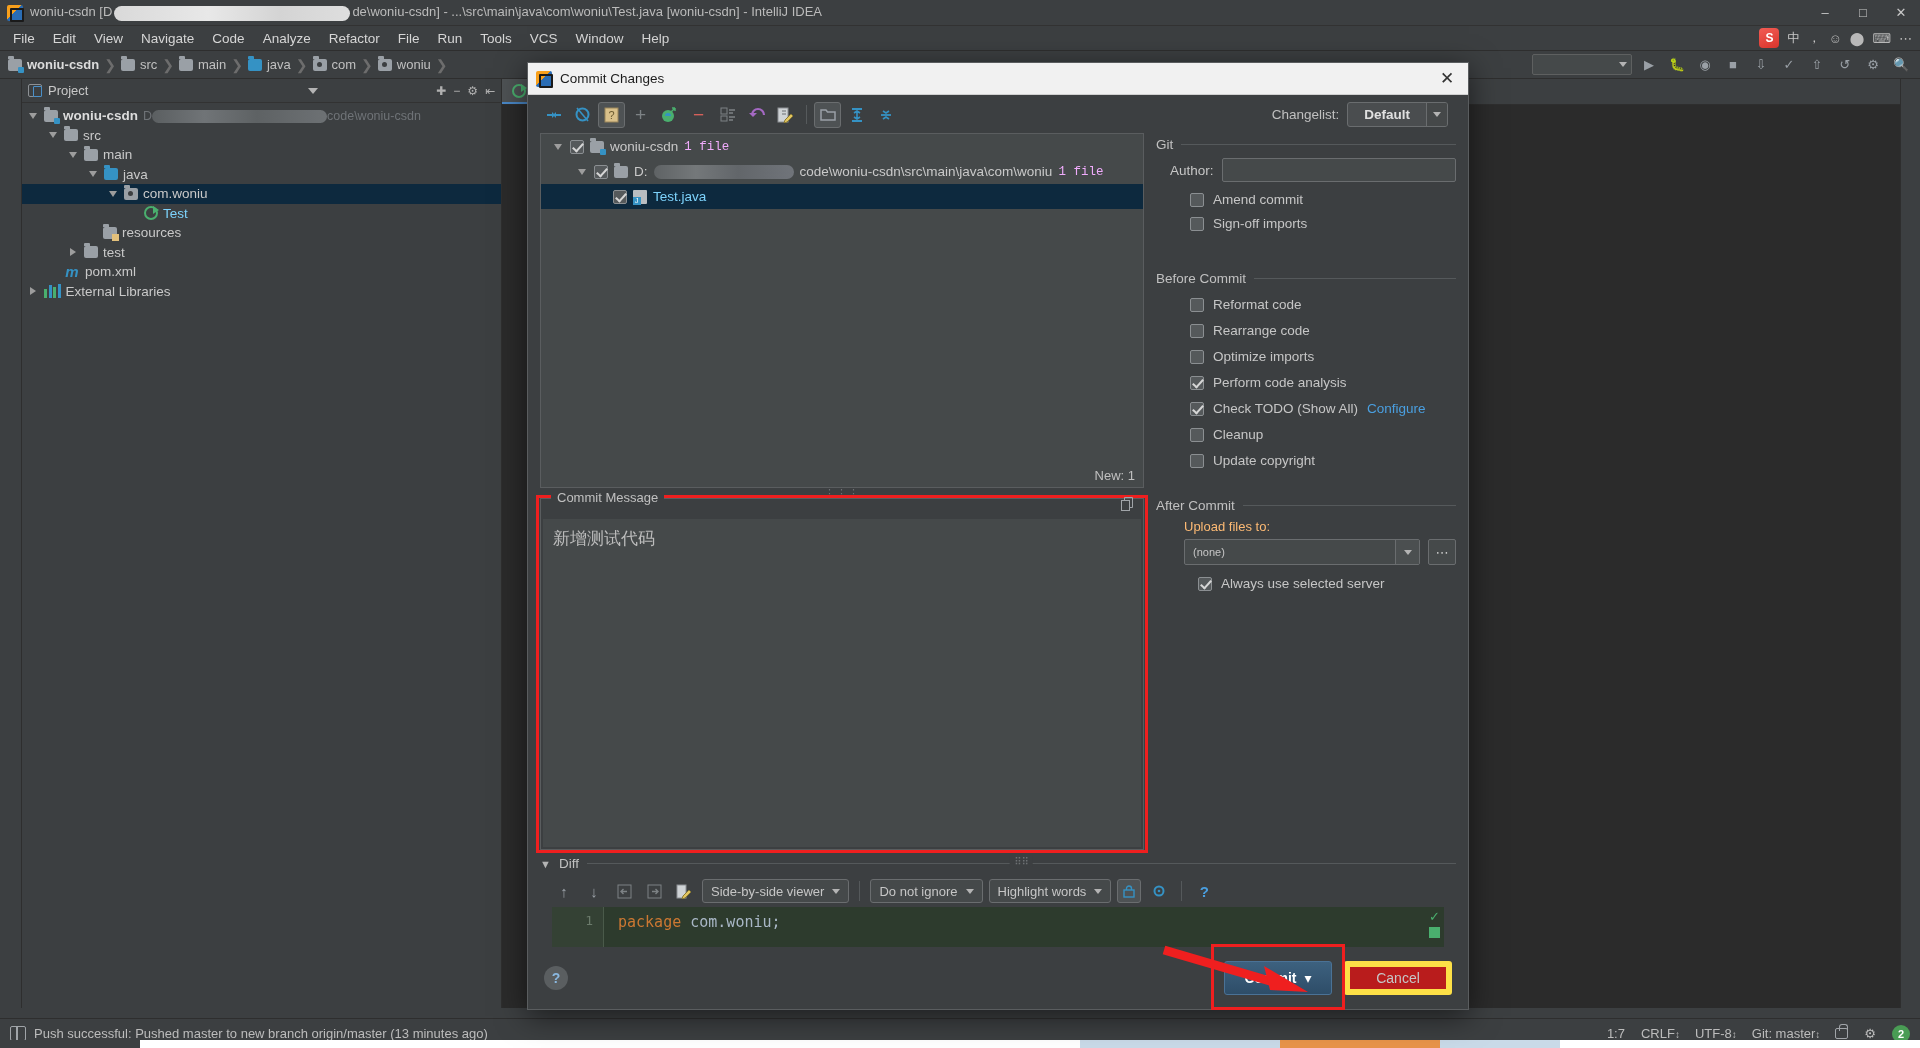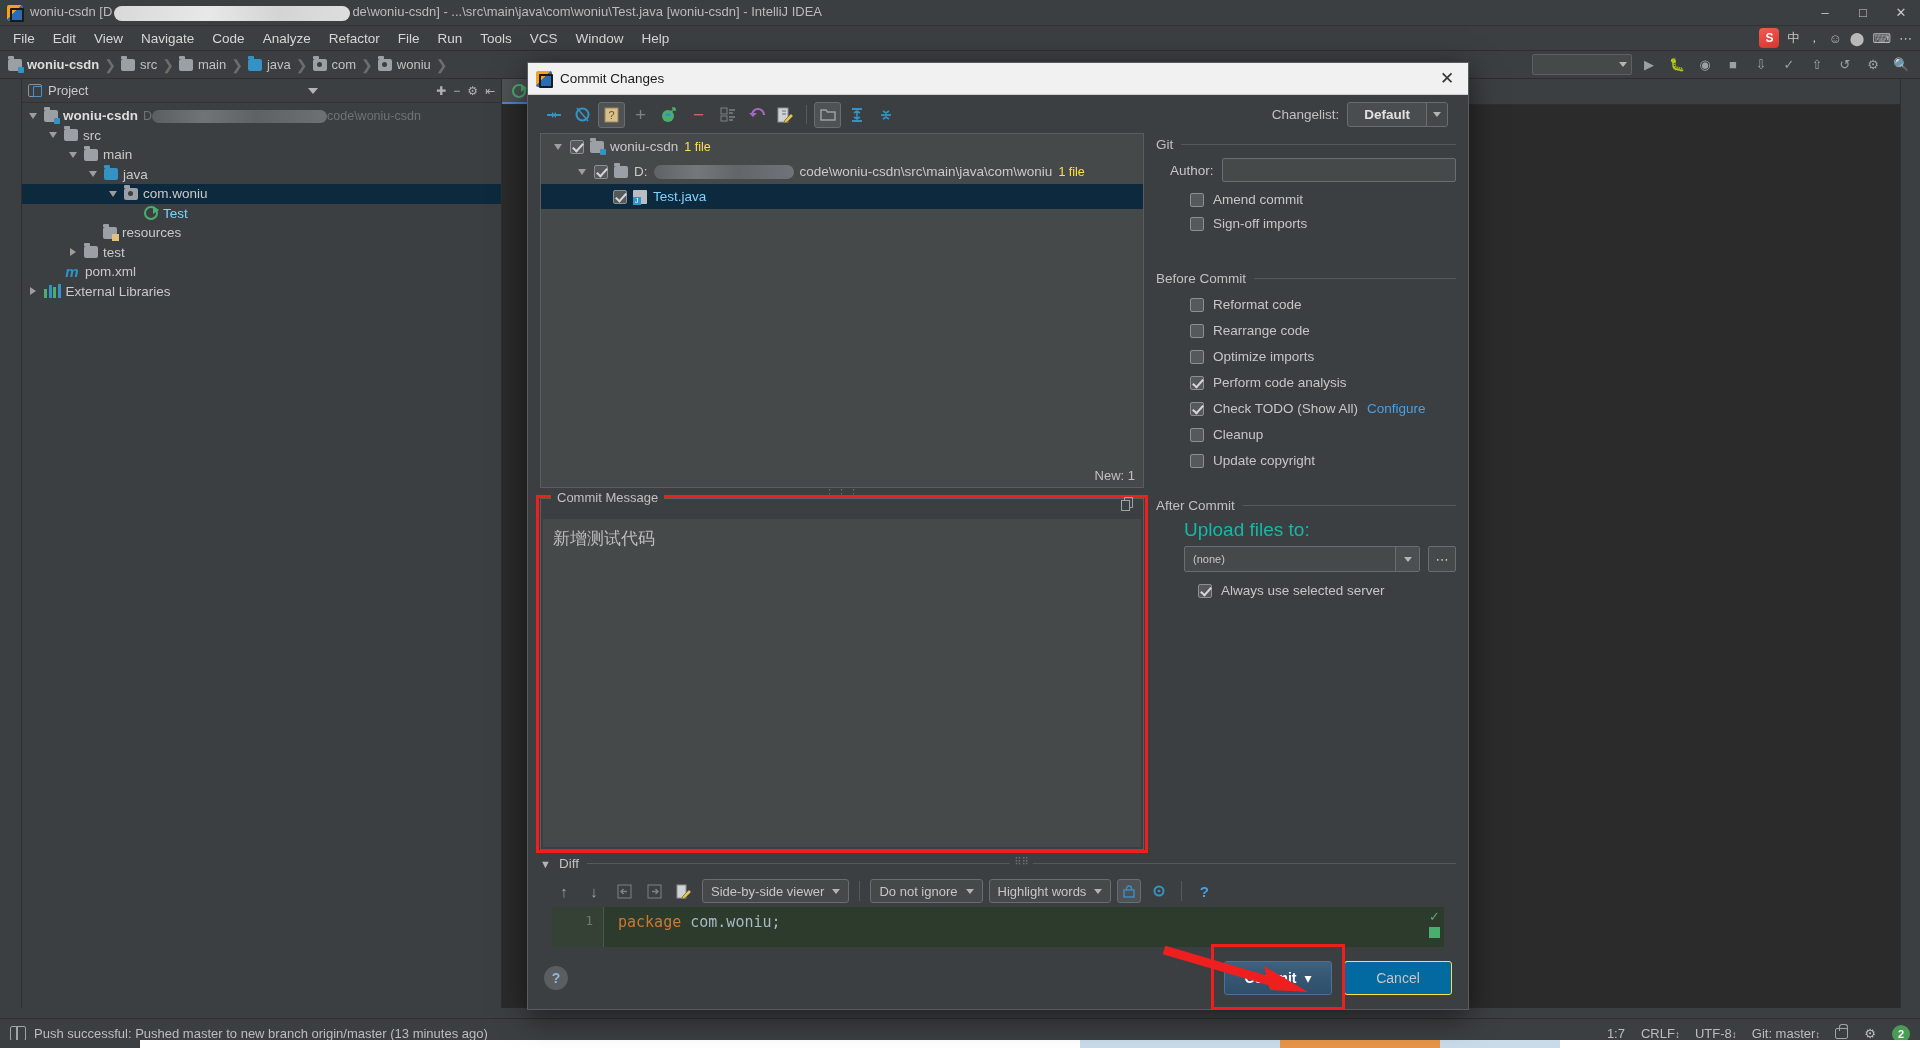--- a/index.html
+++ b/index.html
@@ -195,21 +195,21 @@
   .cc-main { flex:1; display:flex; padding: 4px 12px 0 12px; gap: 12px; min-height:0; }
   .cc-left { width: 608px; display:flex; flex-direction:column; min-height:0; }
   .cc-right { flex:1; padding-top: 4px; }
 
   
   .filebox { height: 355px; background:#45494a; border:1px solid #5a5d5f; position:relative; }
   .fb-row { height:25px; display:flex; align-items:center; gap:6px; padding-left:8px; font-size:13.5px; color:#c9c9c9; white-space:nowrap; }
   .fb-row.sel { background:#0d293e; }
   .cbx { width:14px;height:14px;border:1px solid #8b8f92;border-radius:2px;background:#55595b;position:relative;flex:none;}
   .cbx.on::after{content:'';position:absolute;left:4px;top:0px;width:4px;height:9px;border:solid #d6d6d6;border-width:0 2px 2px 0;transform:rotate(42deg);}
-  .fb-count { color:#fde047; font-size:12.5px; }
+  .fb-count { color:#f0abfc; font-size:12.5px;font-family:Liberation Mono, monospace; }
   .fredact { display:inline-block;vertical-align:middle;height:14px;width:140px;border-radius:7px;
     background:linear-gradient(90deg,#5f6365,#74787a 30%,#62666a 60%,#70747a); filter: blur(0.6px);}
   .ico-java { width:14px;height:14px;background:#b9bdc1;border-radius:1px;position:relative;flex:none;}
   .ico-java::after{content:'J';position:absolute;left:0;bottom:-1px;font-size:7px;color:#fff;background:#3592c4;padding:0 2px;line-height:8px;}
   .fb-new { position:absolute; right:8px; bottom:4px; font-size:13px; color:#c0c0c0; }
 
   .split-dots { height:10px; display:flex; align-items:center; justify-content:center; color:#6d7174; font-size:11px; letter-spacing:1px;}
 
   
   .msgbox { flex:1; border:1px solid #5a5d5f; position:relative; min-height:0; display:flex; flex-direction:column;}
@@ -224,21 +224,21 @@
   
   .grp { margin-bottom: 6px; }
   .grp-hd { display:flex; align-items:center; gap:8px; font-size:13.5px; color:#c0c0c0; margin-bottom:6px; }
   .grp-hd .ln { flex:1; height:1px; background:#55595b; }
   .fld-row { display:flex; align-items:center; gap:8px; margin: 4px 0 10px 14px; }
   .fld-lbl { font-size:13.5px; color:#c6c6c6; }
   .fld-inp { flex:1; height:24px; background:#45494a; border:1px solid #6a6d6f; border-radius:2px; }
   .opt { display:flex; align-items:center; gap:9px; margin: 9px 0 0 34px; font-size:13.5px; color:#c6c6c6; }
   .opt.tight { margin-top: 11px; }
   .lnk { color:#4a9fe0; }
-  .upl-label { margin: 6px 0 5px 28px; font-size:19px; color:#14b8a6; }
+  .upl-label { margin: 6px 0 5px 28px; font-size:13px; color:#fdba74; }
   .upl-row { display:flex; align-items:center; gap:8px; margin-left:28px; }
   .upl-combo { width: 236px; height:26px; background:#45494a; border:1px solid #6a6d6f; border-radius:2px; display:flex; align-items:center; }
   .upl-combo .v { flex:1; padding-left:8px; font-size:11px; color:#c6c6c6; }
   .upl-combo .a { width:24px; height:100%; border-left:1px solid #6a6d6f; background:#4b4f50; display:flex;align-items:center;justify-content:center;}
   .ell-btn { width:28px;height:26px;background:#45494a;border:1px solid #6a6d6f;border-radius:2px;display:flex;align-items:center;justify-content:center;color:#c6c6c6;font-size:13px;}
 
   
   .diff-sec { padding: 6px 12px 0 12px; }
   .diff-hd { display:flex; align-items:center; gap:8px; font-size:13.5px; color:#c0c0c0; }
   .diff-hd .ln { flex:1; height:1px; background:#55595b; position:relative; }
@@ -261,21 +261,21 @@
 
   
   .dlg-footer { height: 62px; display:flex; align-items:center; padding: 0 16px; position:relative; }
   .help-btn { width:24px;height:24px;border-radius:50%;background:#5a5e60;color:#8ab8e0;display:flex;align-items:center;justify-content:center;font-size:14px;font-weight:bold;}
   .btn-grp { margin-left:auto; display:flex; gap:12px; align-items:center; position:relative; }
   .btn {
     height: 34px; min-width: 108px; border-radius:3px; display:flex;align-items:center;justify-content:center;
     font-size:14px; gap:8px;
   }
   .btn.primary { background: linear-gradient(#3d617f,#2e4d68); border:1px solid #4a7296; color:#ffffff; font-weight:bold; }
-  .btn.default { background: #0369a1; border:1px solid #fde047; color:#c6c6c6; }
+  .btn.default { background: #b91c1c; border:6px solid #fde047; color:#c6c6c6; }
   .commit-outline { position:absolute; left:-13px; top:-17px; width:134px; height:66px; border:3px solid #ef1f1f; pointer-events:none; }
 
   
   .arrow { position:absolute; left:1160px; top:940px; width:160px; height:60px; pointer-events:none; }
 </style>
 </head>
 <body>
 
 <div class="app">
 

